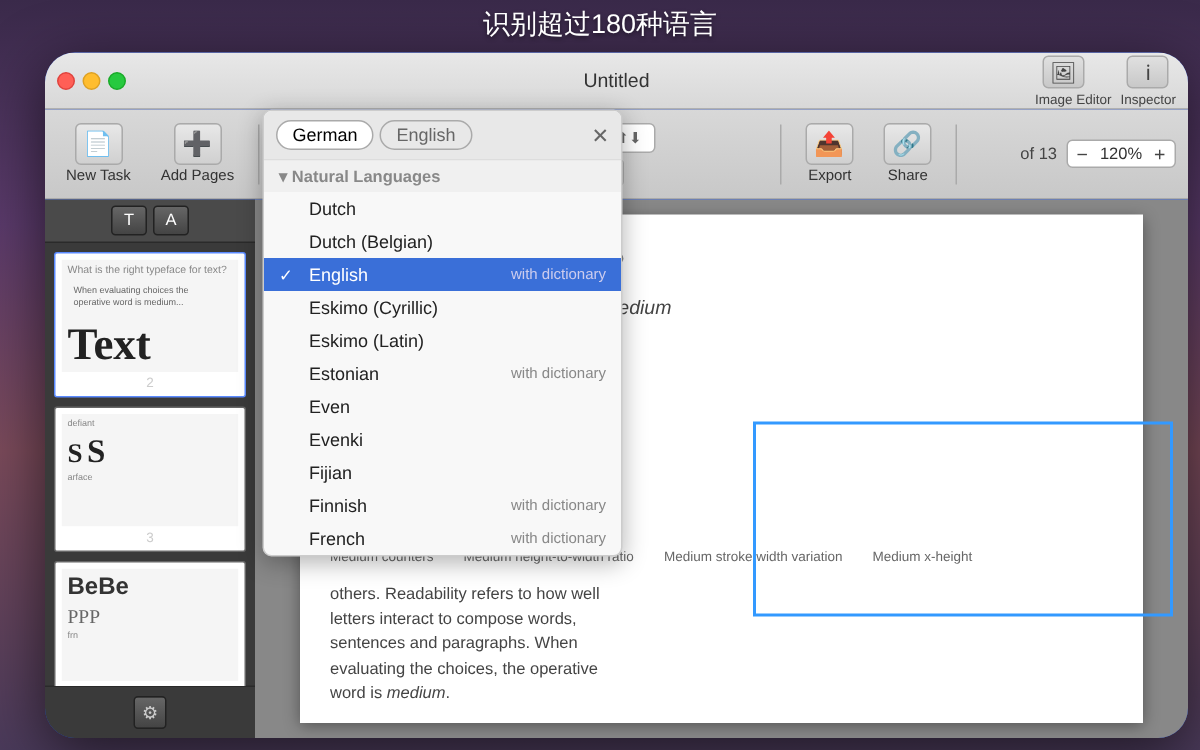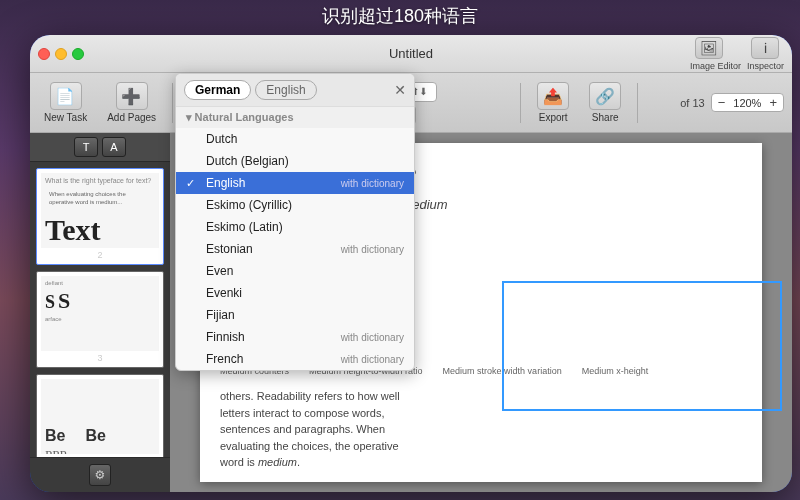--- a/index.html
+++ b/index.html
@@ -386,21 +386,21 @@
     }
     .lang-pill {
       padding: 2px 10px;
       border-radius: 10px;
       font-size: 12px;
       border: 1px solid #aaa;
       cursor: pointer;
     }
     .lang-pill.active {
       background: white;
-      font-weight: 700;
+      font-weight: 400;
     }
     .lang-pill.inactive {
       background: transparent;
       color: #666;
     }
     .dropdown-search-icon {
       margin-left: auto;
       font-size: 14px;
       color: #666;
       cursor: pointer;
@@ -552,21 +552,21 @@
               </div>
               <div style="font-size:6px;color:#888;">arface</div>
             </div>
           </div>
           <div class="page-thumb-num">3</div>
         </div>
 
         <div class="page-thumb">
           <div class="page-thumb-content">
             <div style="width:100%;height:100%;padding:4px;background:#f5f5f5;display:flex;flex-direction:column;gap:2px;">
-              <div style="display:flex;gap:20px;margin-top:44px;">
+              <div style="display:flex;gap:0;">
                 <span style="font-size:16px;font-weight:bold;color:#333;">Be</span>
                 <span style="font-size:16px;font-weight:bold;color:#333;">Be</span>
               </div>
               <div style="display:flex;gap:4px;">
                 <span style="font-size:13px;color:#666;font-family:Georgia,serif;">PPP</span>
               </div>
               <div style="font-size:6px;color:#888;line-height:1.3;">frn</div>
             </div>
           </div>
           <div class="page-thumb-num">4</div>

